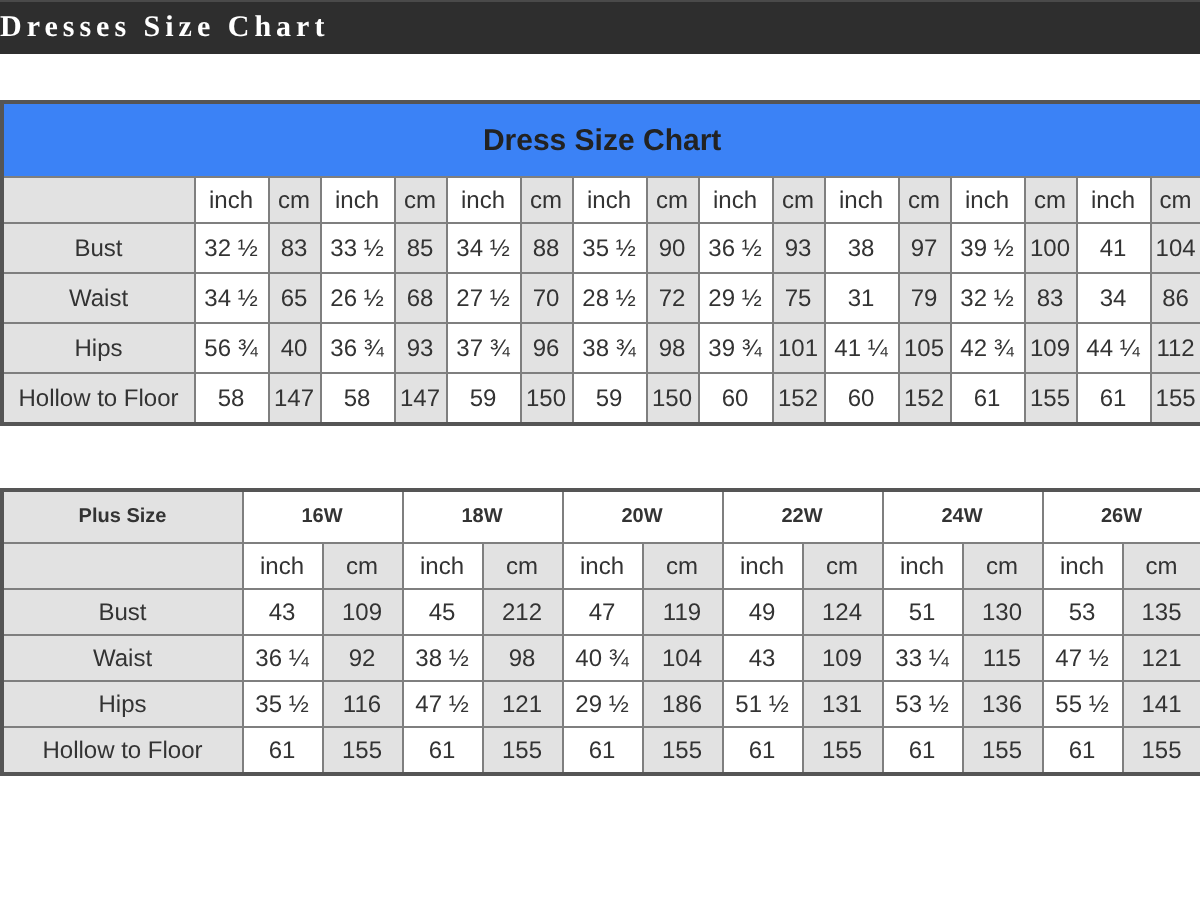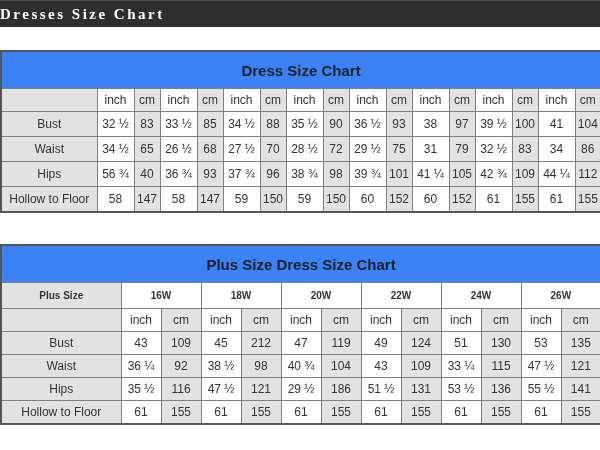--- a/index.html
+++ b/index.html
@@ -177,23 +177,20 @@
       <col style="width: 40px;">
       <col style="width: 40px;">
       <col style="width: 40px;">
       <col style="width: 40px;">
       <col style="width: 40px;">
       <col style="width: 40px;">
       <col style="width: 40px;">
       <col style="width: 40px;">
     </colgroup>
     <tbody>
-      <tr class="title-row">
-        <td colspan="13">Plus Size Dress Size Chart</td>
-      </tr>
       <tr class="size-row">
         <td class="shaded">Plus Size</td>
         <td colspan="2">16W</td>
         <td colspan="2">18W</td>
         <td colspan="2">20W</td>
         <td colspan="2">22W</td>
         <td colspan="2">24W</td>
         <td colspan="2">26W</td>
       </tr>
       <tr class="unit-row">

